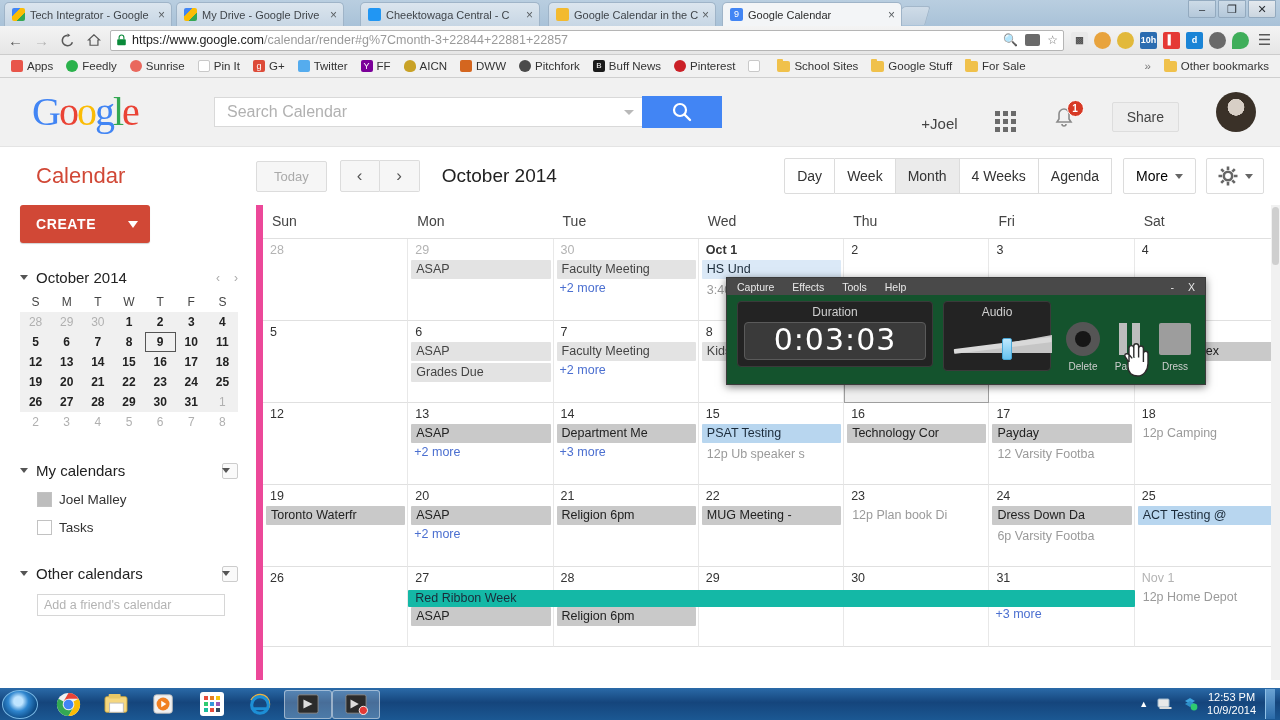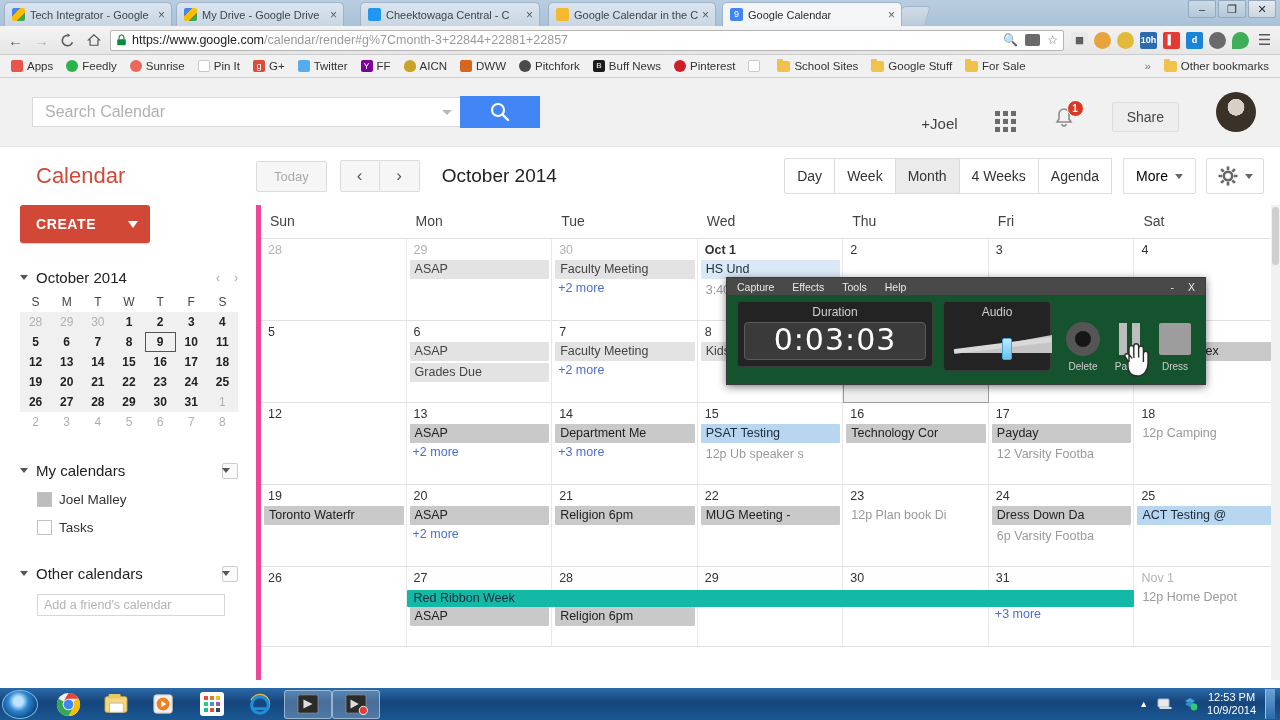--- a/index.html
+++ b/index.html
@@ -165,21 +165,21 @@
   .sechead .tri { margin-right:8px; border-top-color:#555; }
   .sechead .dd { margin-left:auto; width:16px;height:16px;border:1px solid #ccc;border-radius:2px;
                  display:flex;align-items:center;justify-content:center;background:#fafafa;}
   .calrow { display:flex; align-items:center; gap:7px; margin-top:13px; padding-left:17px; font-size:13.5px; color:#333;}
   .swatch { width:15px;height:15px;border:1px solid #c2c2c2;background:#bdbdbd; flex:0 0 auto;}
   .swatch.empty { background:#fff; }
   .addfriend { margin-top:12px; margin-left:17px; width:188px; height:22px; border:1px solid #d6d6d6;
                background:#fff; font-size:12.5px; color:#b3b3b3; padding:3px 6px; }
 
   
-  .grid { flex:1 1 auto; border-left:5px solid #ec4899; position:relative; }
+  .grid { flex:1 1 auto; border-left:7px solid #ec4899; position:relative; }
   .dayhdr { display:grid; grid-template-columns:repeat(7,1fr); border-bottom:1px solid #e0e0e0;}
   .dayhdr div { font-size:14px; color:#444; padding:8px 0 9px 9px; }
   .weekrow { display:grid; grid-template-columns:repeat(7,1fr); height:82px; position:relative;}
   .weekrow.last { height:80px; }
   .cell { border-right:1px solid #e8e8e8; border-bottom:1px solid #e0e0e0; position:relative;
           padding:3px 0 0 0; overflow:hidden;}
   .cell:last-child { border-right:none; }
   .cell .dnum { font-size:12.5px; color:#333; padding:1px 0 3px 7px; }
   .cell.other .dnum { color:#b3b3b3; }
   .cell.today { background:#f0f0f0; outline:1px solid #9e9e9e; outline-offset:-1px; z-index:2;}
@@ -406,20 +406,21 @@
     <span class="bm" style="color:#777;">»</span>
     <span class="bm">
       <span class="folder"></span>
       <span>Other bookmarks</span>
     </span>
   </div>
 
   <div id="gc">
 
     <div class="gc-top">
+      <div class="glogo"><span class="b">G</span><span class="r">o</span><span class="y">o</span><span class="b">g</span><span class="g">l</span><span class="r">e</span></div>
       <div class="searchwrap">
         <div class="searchbox">
           <input placeholder="Search Calendar" style="">
           <span class="caretdown"></span>
         </div>
         <div class="searchbtn">
           <svg width="22" height="22" viewBox="0 0 22 22">
               <circle cx="9" cy="9" r="6" fill="none" stroke="#fff" stroke-width="2.2"></circle>
               <path d="M13.5 13.5 19 19" stroke="#fff" stroke-width="2.4" stroke-linecap="round"></path>
             </svg>

